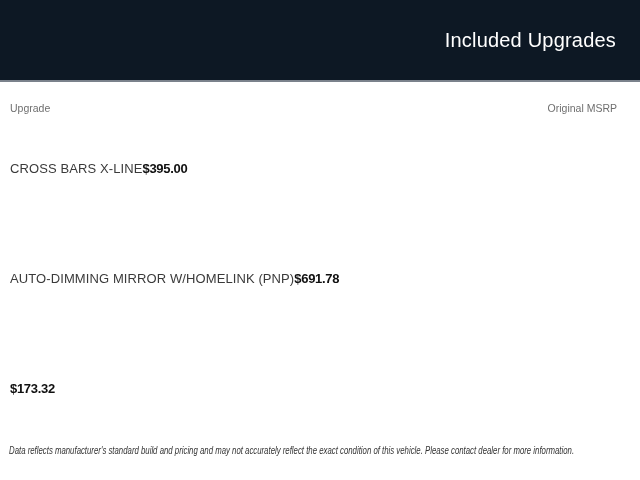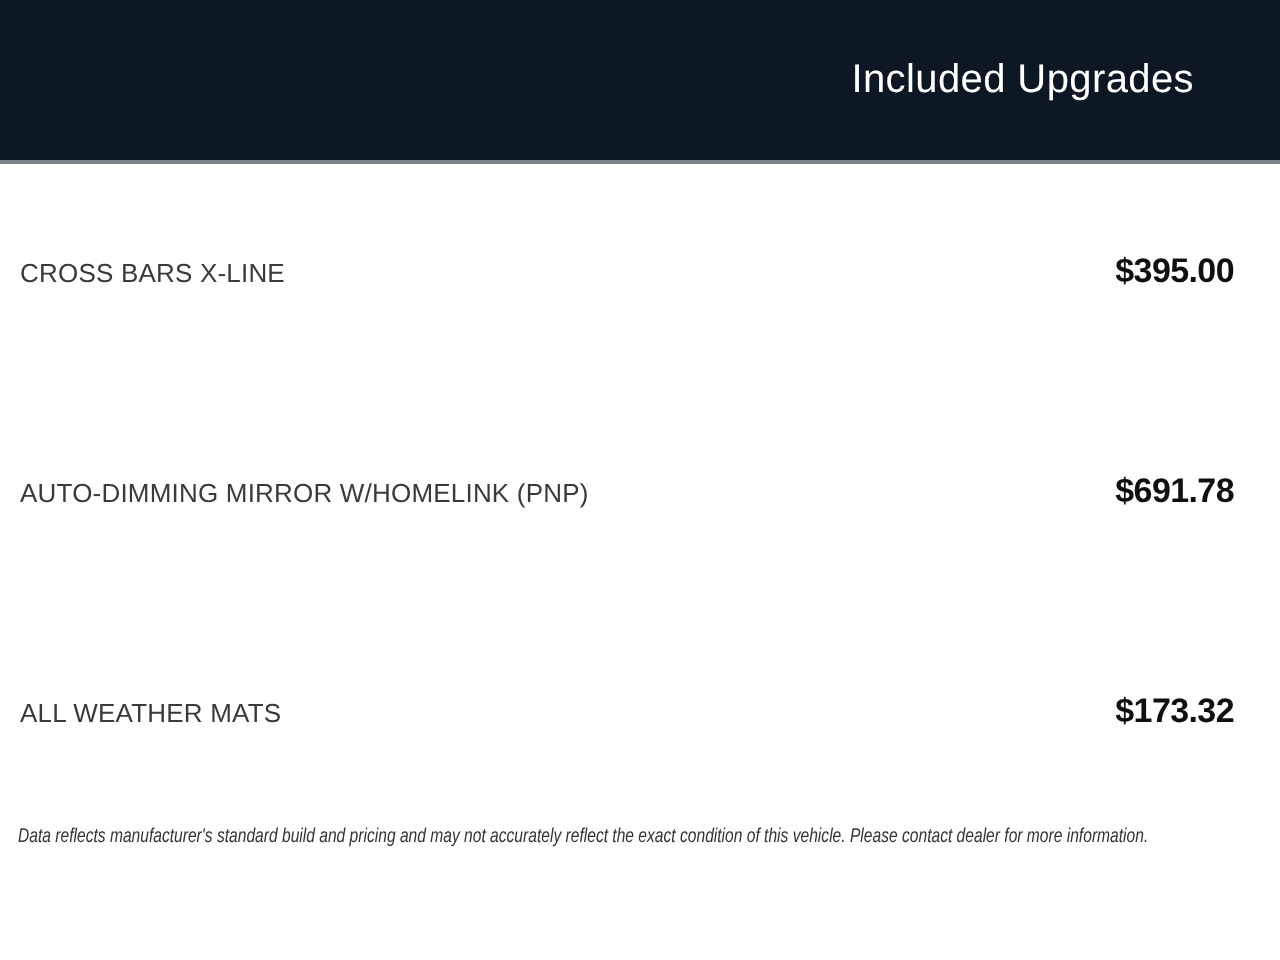--- a/index.html
+++ b/index.html
@@ -9,21 +9,21 @@
     font-family: "Liberation Sans", sans-serif;
     overflow: hidden;
   }
   .banner {
     height: 82px;
     background: #0d1824;
     border-bottom: 2px solid #7b828c;
     display: flex;
     align-items: center;
     justify-content: flex-end;
-    padding-right: 43px;
+    padding-right: 24px;
   }
   .banner-title {
     color: #ffffff;
     font-size: 20px;
     font-weight: 400;
     letter-spacing: 0.2px;
   }
   .table {
     margin-left: 10px;
     margin-right: 23px;
@@ -32,34 +32,33 @@
     margin-top: 19px;
     height: 13px;
     display: flex;
     justify-content: space-between;
     align-items: center;
     font-size: 10.5px;
     color: #6f6f6f;
   }
   .row {
     display: flex;
-    justify-content: space-between;
     align-items: center;
     height: 20px;
   }
   .row-1 { margin-top: 44px; }
-  .row-2 { margin-top: 90px; gap: 44px; }
+  .row-2 { margin-top: 90px; }
   .row-3 { margin-top: 90px; }
   .upgrade-name {
     font-size: 13px;
     color: #3a3a3a;
     letter-spacing: 0.1px;
   }
   .upgrade-price {
-    font-size: 17px;
+    font-size: 13px;
     font-weight: 700;
     color: #101010;
     letter-spacing: -0.3px;
   }
   .disclaimer {
     margin-top: 47px;
     margin-left: 9px;
     font-size: 10px;
     font-style: italic;
     color: #333333;
@@ -69,30 +68,33 @@
   }
 </style>
 </head>
 <body>
 
 <div class="banner">
   <div class="banner-title">Included Upgrades</div>
 </div>
 
 <div class="table">
+  <div class="col-headers">
+    <span>Upgrade</span>
+    <span>Original MSRP</span>
+  </div>
 
   <div class="row row-1">
     <span class="upgrade-name">CROSS BARS X-LINE</span>
     <span class="upgrade-price">$395.00</span>
   </div>
 
   <div class="row row-2">
     <span class="upgrade-name">AUTO-DIMMING MIRROR W/HOMELINK (PNP)</span>
     <span class="upgrade-price">$691.78</span>
   </div>
 
   <div class="row row-3">
-    <span class="upgrade-name">ALL WEATHER MATS</span>
     <span class="upgrade-price">$173.32</span>
   </div>
 </div>
 
 <div class="disclaimer">Data reflects manufacturer's standard build and pricing and may not accurately reflect the exact condition of this vehicle. Please contact dealer for more information.</div>
 
 </body></html>

